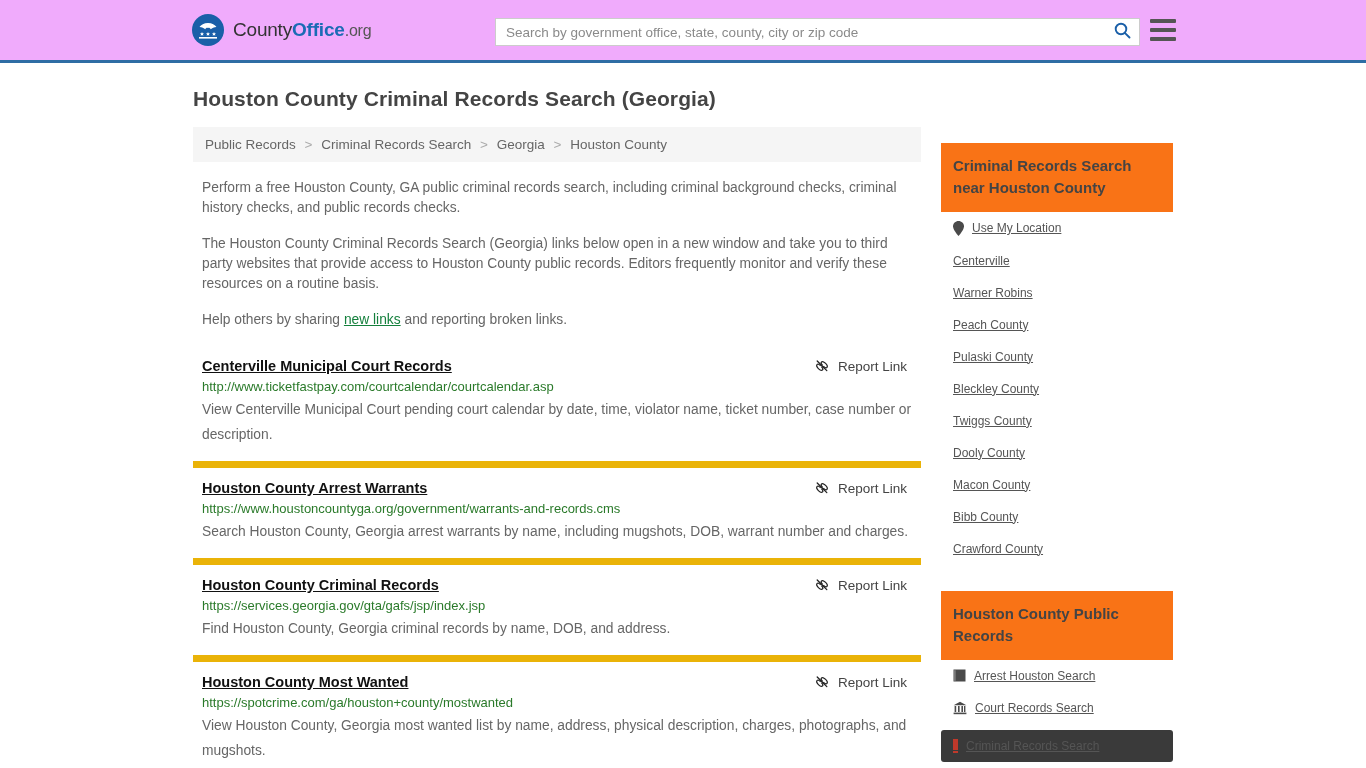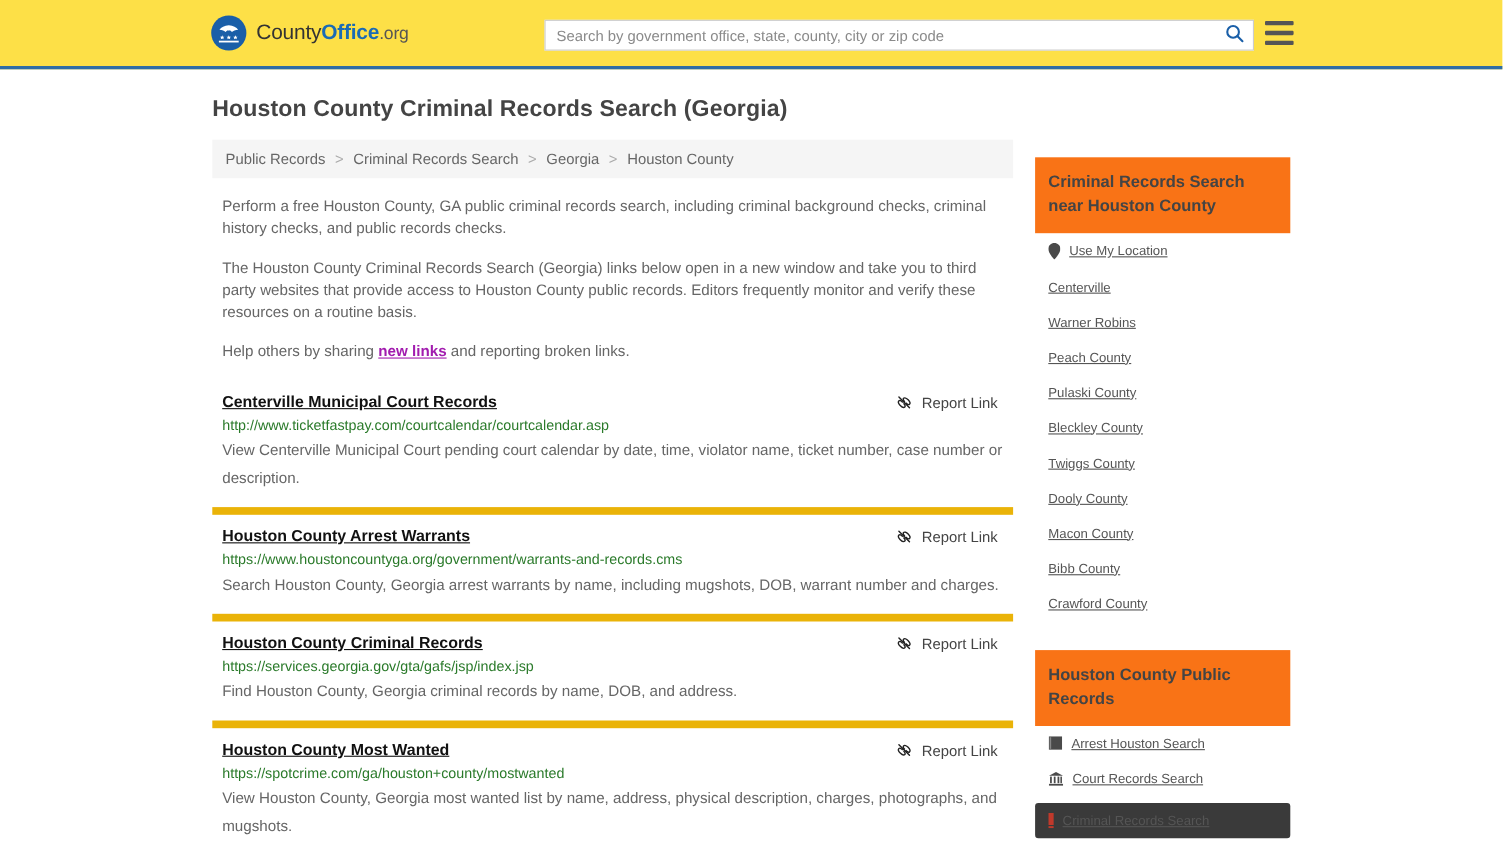--- a/index.html
+++ b/index.html
@@ -9,21 +9,21 @@
     overflow: hidden;
     background: #ffffff;
     font-family: "Liberation Sans", sans-serif;
     color: #555555;
   }
 
   
   .site-header {
     width: 100%;
     height: 63px;
-    background: #fde047;
+    background: #f0abfc;
     border-bottom: 3px solid #2e6da4;
     display: flex;
     align-items: center;
     position: relative;
   }
   .brand {
     display: flex;
     align-items: center;
     margin-left: 192px;
     text-decoration: none;
@@ -136,22 +136,22 @@
 
   
   .intro p {
     margin: 0 0 16px 0;
     font-size: 13.8px;
     line-height: 20px;
     color: #666666;
     padding-left: 9px;
   }
   .intro a.inline-link {
-    color: #a21caf;
-    font-weight: bold;
+    color: #15803d;
+    font-weight: normal;
     text-decoration: underline;
   }
 
   
   .results { margin-top: 10px; }
   .result {
     padding: 12px 0 14px 9px;
     border-top: 7px solid #eab308;
     position: relative;
   }

